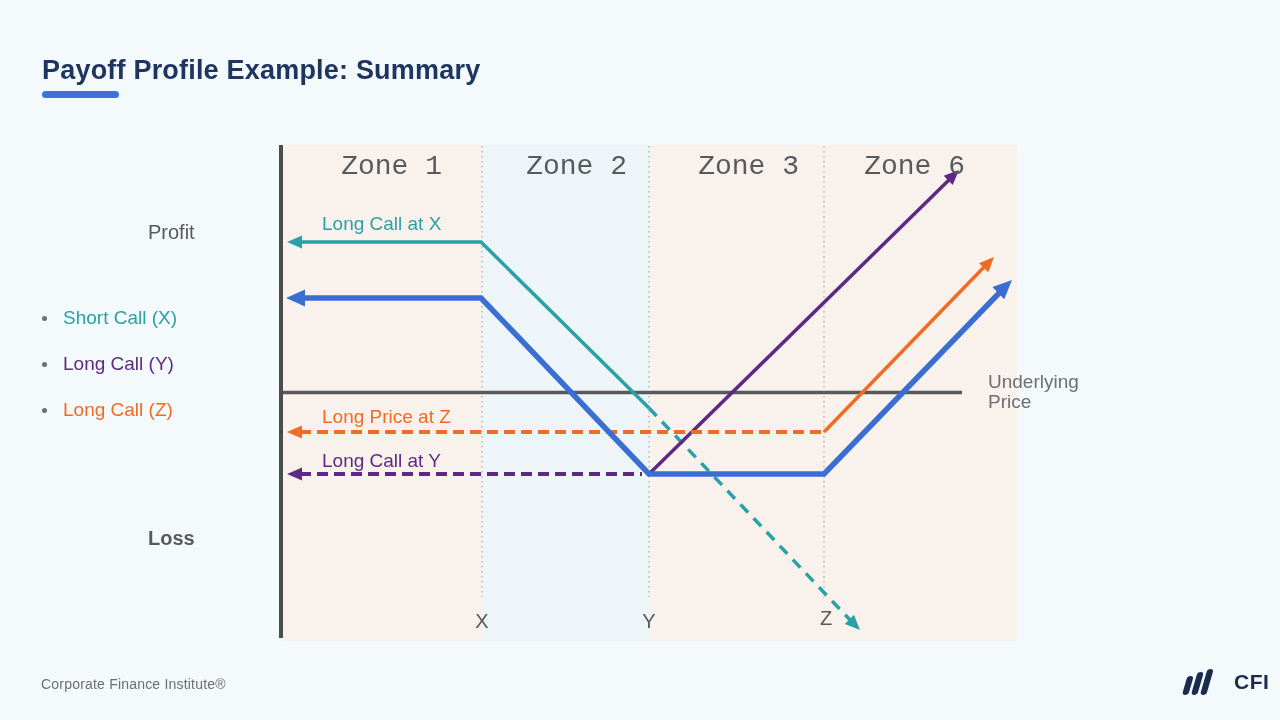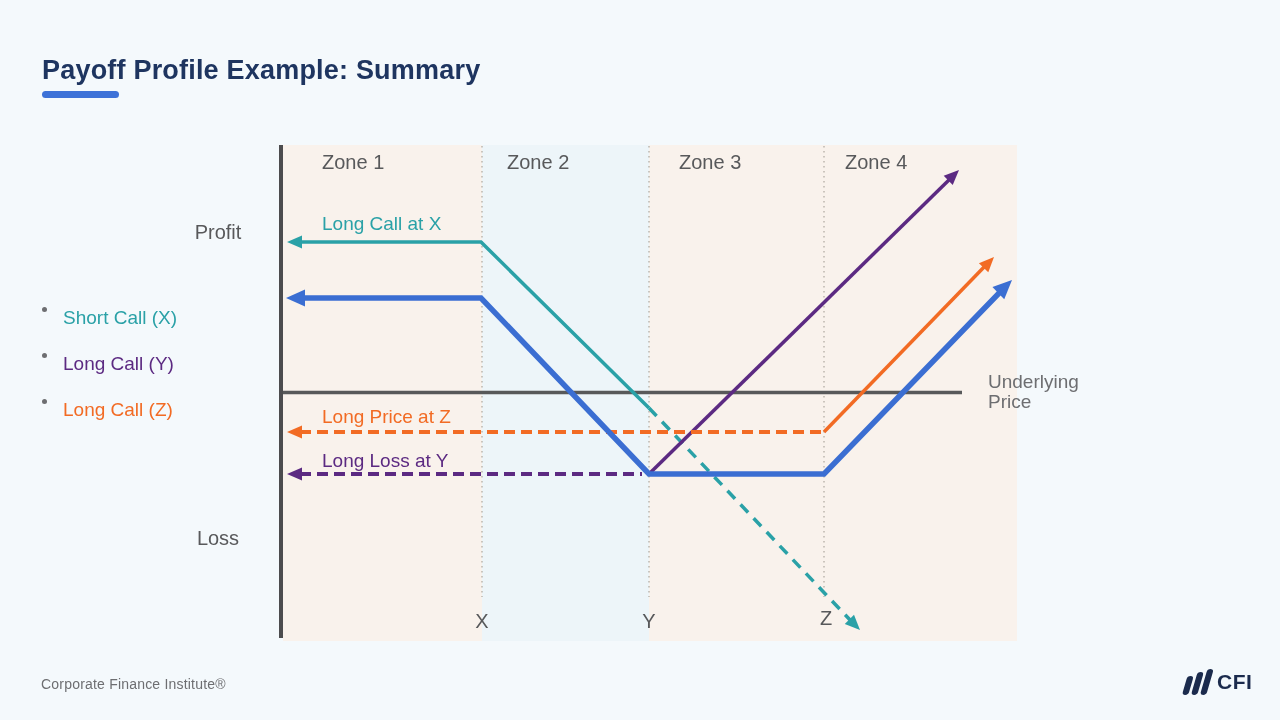--- a/index.html
+++ b/index.html
@@ -11,50 +11,50 @@
   .abs{position:absolute;}
   .page-title{
     left:42px; top:55px; font-size:27px; font-weight:700;
     color:var(--navy,#1e3560); letter-spacing:.2px;
   }
   .title-underline{
     left:42px; top:91px; width:77px; height:7px; border-radius:3.5px;
     background:var(--accent_blue,#3d72d8);
   }
   .legend-item{
-    left:42px; display:flex; align-items:flex-start; gap:16px;
+    left:42px; display:flex; align-items:center; gap:16px;
     font-size:19px;
   }
   .legend-item .dot{
     width:5px; height:5px; border-radius:50%;
     background:var(--gray_soft,#6d6e71); flex:0 0 auto;
   }
   .chart-svg{left:0; top:0; width:1280px; height:720px;}
   .zone-label{
-    width:120px; text-align:left; font-size:20px;
-    color:var(--gray_text,#58595b); top:151px;
+    width:120px; text-align:right; font-size:28px;
+    color:var(--gray_text,#58595b); top:151px;font-family:Liberation Mono, monospace;
   }
   .axis-side-label{
-    left:168px; width:100px; text-align:center; font-size:20px;
+    left:148px; width:100px; text-align:left; font-size:20px;
     color:var(--gray_text,#58595b);
   }
   .strike-label{
     width:40px; text-align:center; font-size:20px;
     color:var(--gray_text,#58595b);
   }
   .underlying-label{
     left:988px; top:372px; width:110px; font-size:19px; line-height:20px;
     color:var(--gray_soft,#6d6e71);
   }
   .series-label{left:322px; font-size:19px;}
   .footer-text{
     left:41px; top:676px; font-size:14px; color:var(--gray_soft,#6d6e71);
     letter-spacing:.2px;
   }
-  .logo{left:1175px; top:667px; display:flex; align-items:center; gap:4px;}
+  .logo{left:1175px; top:667px; display:flex; align-items:center; gap:21px;}
   .logo-text{
     font-size:21px; font-weight:700; color:var(--logo_navy,#1b2b4d);
     letter-spacing:.5px;
   }
 </style>
 </head>
 <body>
 
 <div class="slide">
 
@@ -104,33 +104,33 @@
     <span style="color:var(--purple,#5c2a82)">Long Call (Y)</span>
   </div>
   <div class="abs legend-item" style="top:399px;">
     <span class="dot"></span>
     <span style="color:var(--orange,#f26b24)">Long Call (Z)</span>
   </div>
 
   <div class="abs zone-label" style="left:322px;">Zone 1</div>
   <div class="abs zone-label" style="left:507px;">Zone 2</div>
   <div class="abs zone-label" style="left:679px;">Zone 3</div>
-  <div class="abs zone-label" style="left:845px;">Zone 4</div>
+  <div class="abs zone-label" style="left:845px;">Zone 6</div>
 
   <div class="abs axis-side-label" style="top:221px;">Profit</div>
-  <div class="abs axis-side-label" style="top:527px;">Loss</div>
+  <div class="abs axis-side-label" style="top:527px;font-weight:bold;">Loss</div>
   <div class="abs underlying-label">Underlying Price</div>
 
   <div class="abs strike-label" style="left:462px; top:610px;">X</div>
   <div class="abs strike-label" style="left:629px; top:610px;">Y</div>
   <div class="abs strike-label" style="left:806px; top:607px;">Z</div>
 
   <div class="abs series-label" style="top:213px; color:var(--teal,#2aa1a7)">Long Call at X</div>
   <div class="abs series-label" style="top:406px; color:var(--orange,#f26b24)">Long Price at Z</div>
-  <div class="abs series-label" style="top:450px; color:var(--purple,#5c2a82)">Long Loss at Y</div>
+  <div class="abs series-label" style="top:450px; color:var(--purple,#5c2a82)">Long Call at Y</div>
 
   <div class="abs footer-text">Corporate Finance Institute®</div>
   <div class="abs logo">
     <svg width="38" height="29" viewBox="0 0 38 29">
       <g transform="translate(7,0) skewX(-16)">
         <rect x="8" y="9" width="6.3" height="19" rx="3.15" style="fill:var(--logo_navy)"></rect>
         <rect x="17" y="5" width="6.3" height="23" rx="3.15" style="fill:var(--logo_navy)"></rect>
         <rect x="26" y="2" width="6.3" height="26" rx="3.15" style="fill:var(--logo_navy)"></rect>
       </g>
     </svg>

